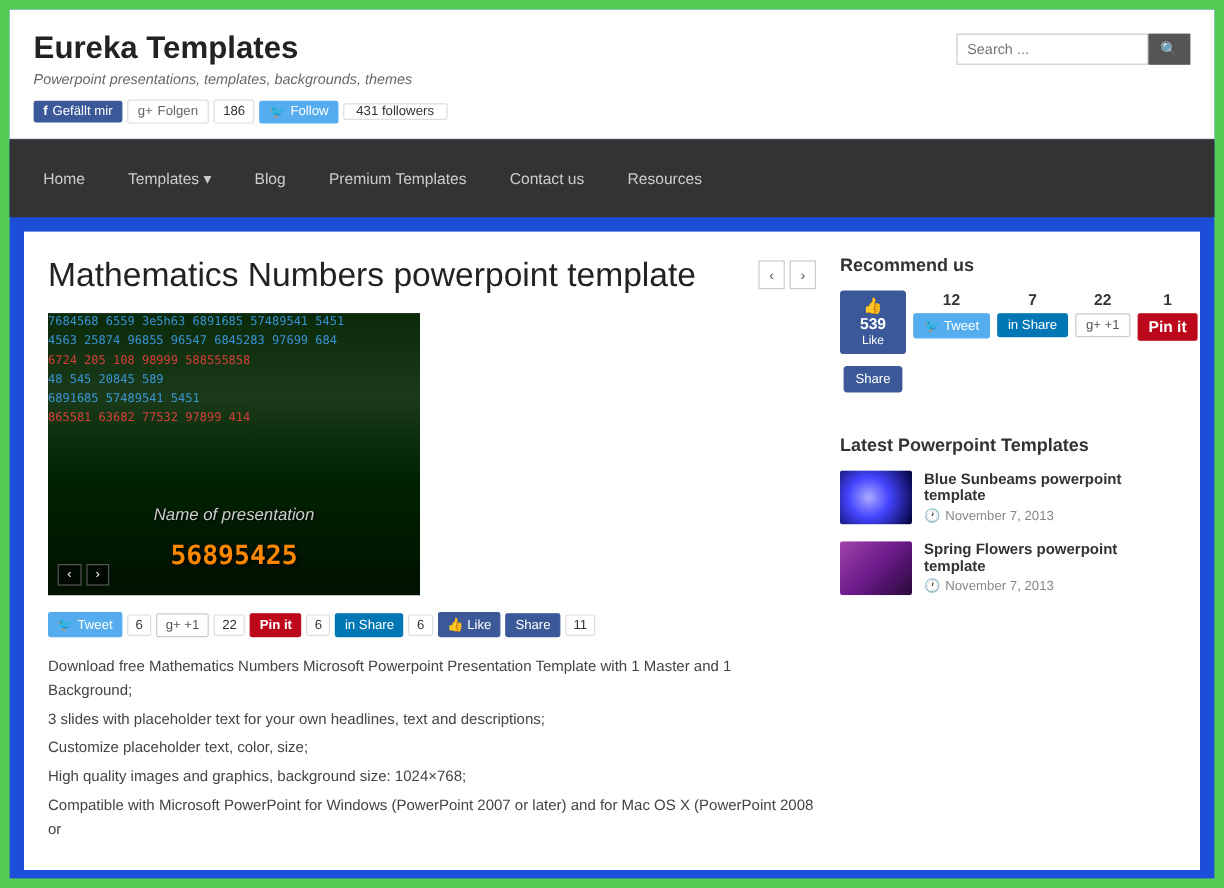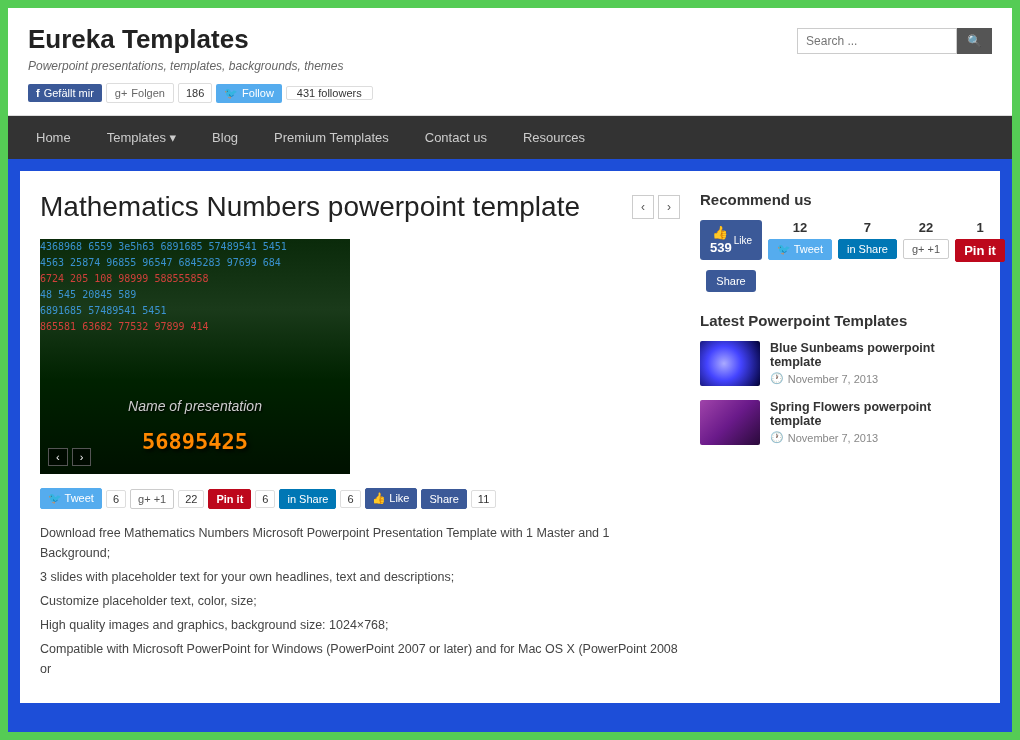--- a/index.html
+++ b/index.html
@@ -122,21 +122,21 @@
     
     .nav-bar {
       background: #333;
       padding: 0 10px;
       display: flex;
       align-items: stretch;
     }
     .nav-item {
       color: #ccc;
       font-size: 13px;
-      padding: 14px 18px;
+      padding: 25px 18px;
       cursor: pointer;
       display: flex;
       align-items: center;
       gap: 4px;
       text-decoration: none;
       white-space: nowrap;
       text-align: center;
     }
     
     .content-area {
@@ -284,21 +284,21 @@
     .article-description {
       font-size: 12.5px;
       line-height: 1.6;
       color: #444;
     }
     .article-description p {
       margin-bottom: 4px;
     }
     
     .recommend-section {
-      margin-bottom: 20px;
+      margin-bottom: 36px;
     }
     .section-title {
       font-size: 15px;
       font-weight: bold;
       color: #333;
       margin-bottom: 12px;
     }
     .recommend-grid {
       display: flex;
       gap: 6px;
@@ -306,21 +306,21 @@
     }
     .like-big-btn {
       background: #3b5998;
       color: #fff;
       border: none;
       border-radius: 3px;
       padding: 5px 10px;
       cursor: pointer;
       font-size: 12px;
       display: flex;
-      flex-direction: row;
+      flex-direction: column;
       align-items: center;
       gap: 2px;
       min-width: 55px;
     }
     .like-count { font-size: 13px; font-weight: bold; }
     .like-label { font-size: 10px; }
     .share-big-btn {
       background: #3b5998;
       color: #fff;
       border: none;
@@ -452,21 +452,21 @@
           <h1 class="article-title">Mathematics Numbers powerpoint template</h1>
           <div class="nav-arrows">
             <button class="nav-arrow">‹</button>
             <button class="nav-arrow">›</button>
           </div>
         </div>
 
         <div class="article-image-container">
           <div class="article-image-bg">
             <div class="numbers-overlay">
-              <div class="numbers-line">4368968  6559  3e5h63  6891685  57489541  5451</div>
+              <div class="numbers-line">7684568  6559  3e5h63  6891685  57489541  5451</div>
               <div class="numbers-line">4563  25874  96855  96547  6845283  97699  684</div>
               <div class="numbers-line red">6724  205  108  98999  588555858</div>
               <div class="numbers-line">48  545  20845  589</div>
               <div class="numbers-line">  6891685  57489541  5451</div>
               <div class="numbers-line red">  865581  63682 77532 97899  414</div>
             </div>
             <div class="presentation-label">Name of presentation</div>
             <div class="big-numbers">56895425</div>
           </div>
           <div class="slider-arrows">

